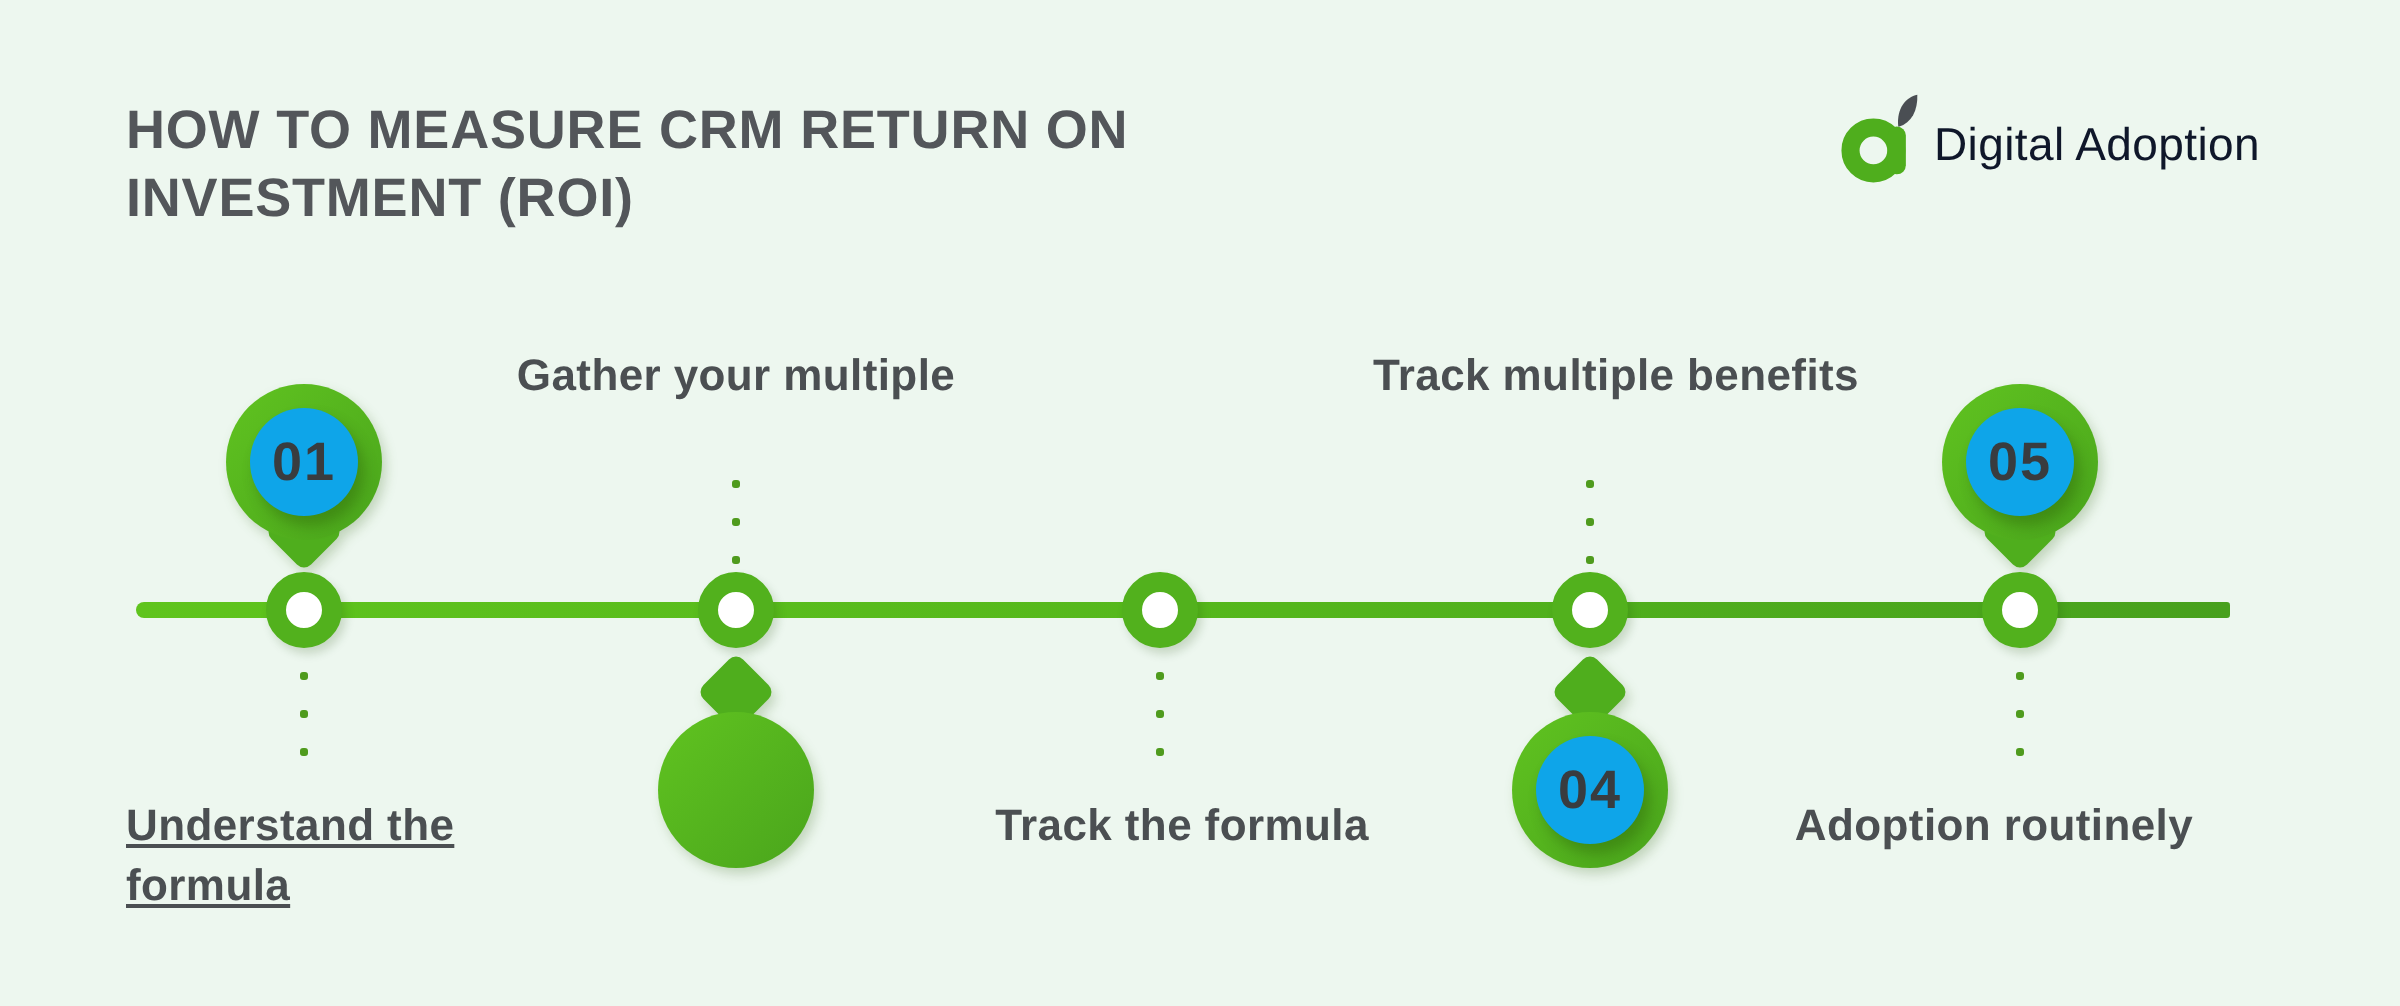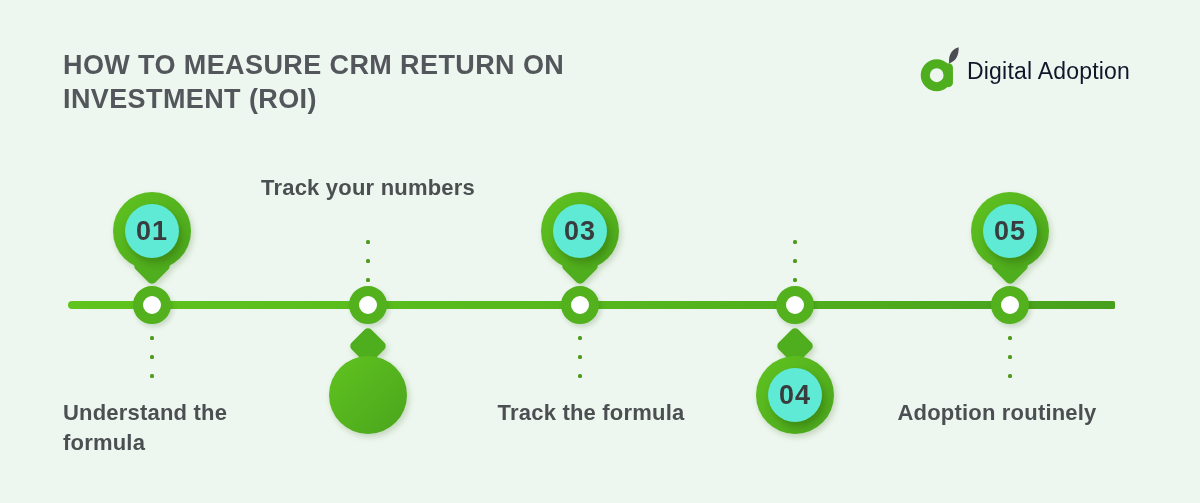--- a/index.html
+++ b/index.html
@@ -41,42 +41,42 @@
   .pin .circle {
     position:absolute; left:0; width:78px; height:78px; border-radius:50%;
     background:linear-gradient(135deg,#60c320 0%,#4aa51c 100%);
   }
   .pin .tail {
     position:absolute; left:25px; width:28px; height:28px;
     background:#4fae1d; transform:rotate(45deg); border-radius:5px;
   }
   .pin .inner {
     position:absolute; left:12px; width:54px; height:54px; border-radius:50%;
-    background:#5eead4; box-shadow:3px 5px 7px rgba(30,70,0,.32);
+    background:#0ea5e9; box-shadow:3px 5px 7px rgba(30,70,0,.32);
     display:flex; align-items:center; justify-content:center;
   }
   .pin .num { font-size:27px; font-weight:700; color:#393c3f; letter-spacing:1px; }
   .pin-top .circle { top:0; }
   .pin-top .tail   { top:60px; }
   .pin-top .inner  { top:12px; }
   .pin-bottom .circle { top:26px; }
   .pin-bottom .tail   { top:2px; }
   .pin-bottom .inner  { top:38px; }
 
   
   .dots { position:absolute; width:4px; }
   .dot  { width:4px; height:4px; border-radius:1.5px; background:#4f9b1d; margin-bottom:15px; }
 
   
   .lbl {
     position:absolute; font-size:22px; font-weight:700;
     color:#4b4f52; line-height:30px; letter-spacing:.2px;
   }
   .lbl.center { width:300px; text-align:center; }
-  .lbl.left   { width:210px; text-align:left; }
+  .lbl.left   { width:210px; text-align:left;text-decoration:underline; }
 </style>
 </head>
 <body>
 
 <div class="canvas">
 
   <div class="title">
     <div>HOW TO MEASURE CRM RETURN ON</div>
     <div>INVESTMENT (ROI)</div>
   </div>
@@ -102,47 +102,41 @@
     </div>
   </div>
   <div class="node" style="left:133px;"></div>
   <div class="dots" style="left:150px; top:336px;">
     <div class="dot"></div>
     <div class="dot"></div>
     <div class="dot"></div>
   </div>
   <div class="lbl left" style="left:63px; top:398px;">Understand the formula</div>
 
-  <div class="lbl center" style="left:218px; top:173px;">Track your numbers</div>
+  <div class="lbl center" style="left:218px; top:173px;">Gather your multiple</div>
   <div class="dots" style="left:366px; top:240px;">
     <div class="dot"></div>
     <div class="dot"></div>
     <div class="dot"></div>
   </div>
   <div class="node" style="left:349px;"></div>
   <div class="pin pin-bottom" style="left:329px; top:330px;">
     <div class="tail"></div>
     <div class="circle"></div>
   </div>
 
-  <div class="pin pin-top" style="left:541px; top:192px;">
-    <div class="tail"></div>
-    <div class="circle"></div>
-    <div class="inner">
-      <span class="num">03</span>
-    </div>
-  </div>
   <div class="node" style="left:561px;"></div>
   <div class="dots" style="left:578px; top:336px;">
     <div class="dot"></div>
     <div class="dot"></div>
     <div class="dot"></div>
   </div>
   <div class="lbl center" style="left:441px; top:398px;">Track the formula</div>
 
+  <div class="lbl center" style="left:658px; top:173px;">Track multiple benefits</div>
   <div class="dots" style="left:793px; top:240px;">
     <div class="dot"></div>
     <div class="dot"></div>
     <div class="dot"></div>
   </div>
   <div class="node" style="left:776px;"></div>
   <div class="pin pin-bottom" style="left:756px; top:330px;">
     <div class="tail"></div>
     <div class="circle"></div>
     <div class="inner">

